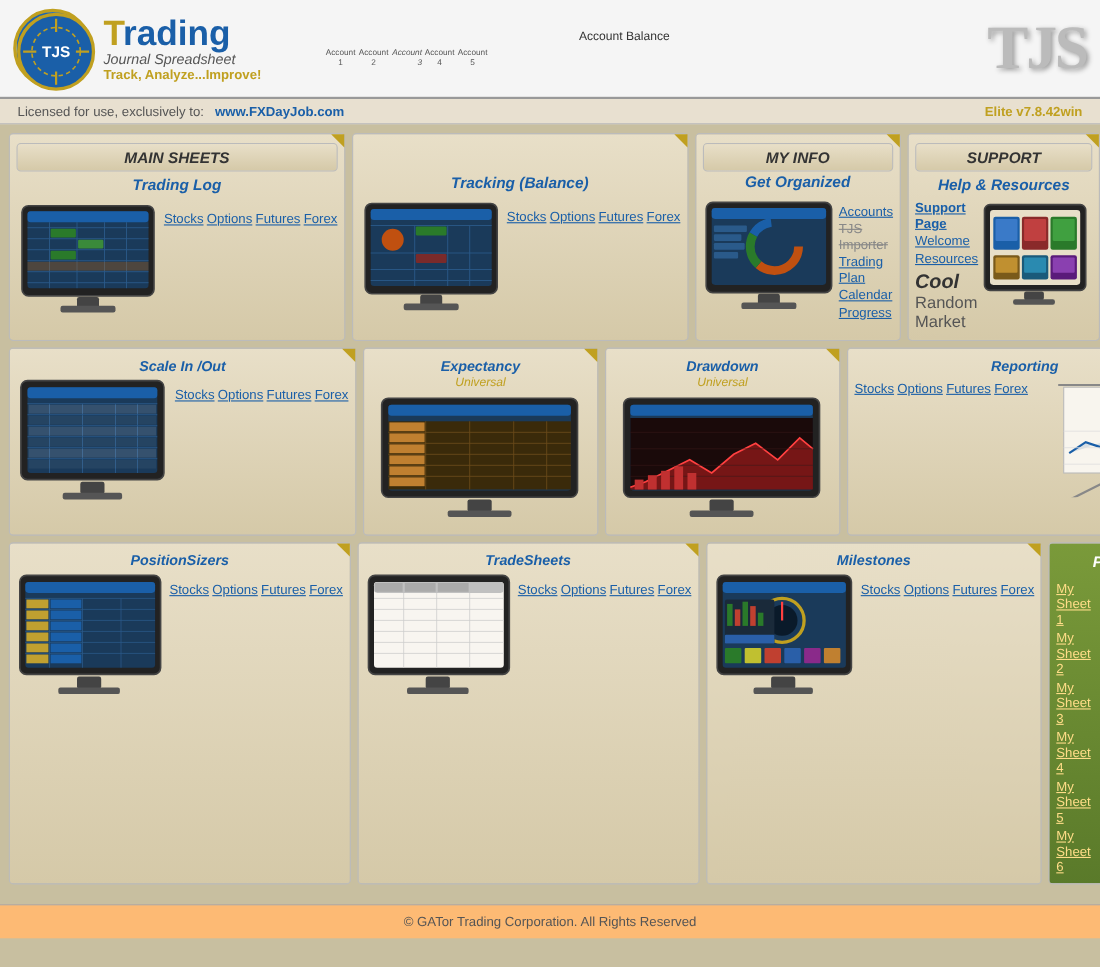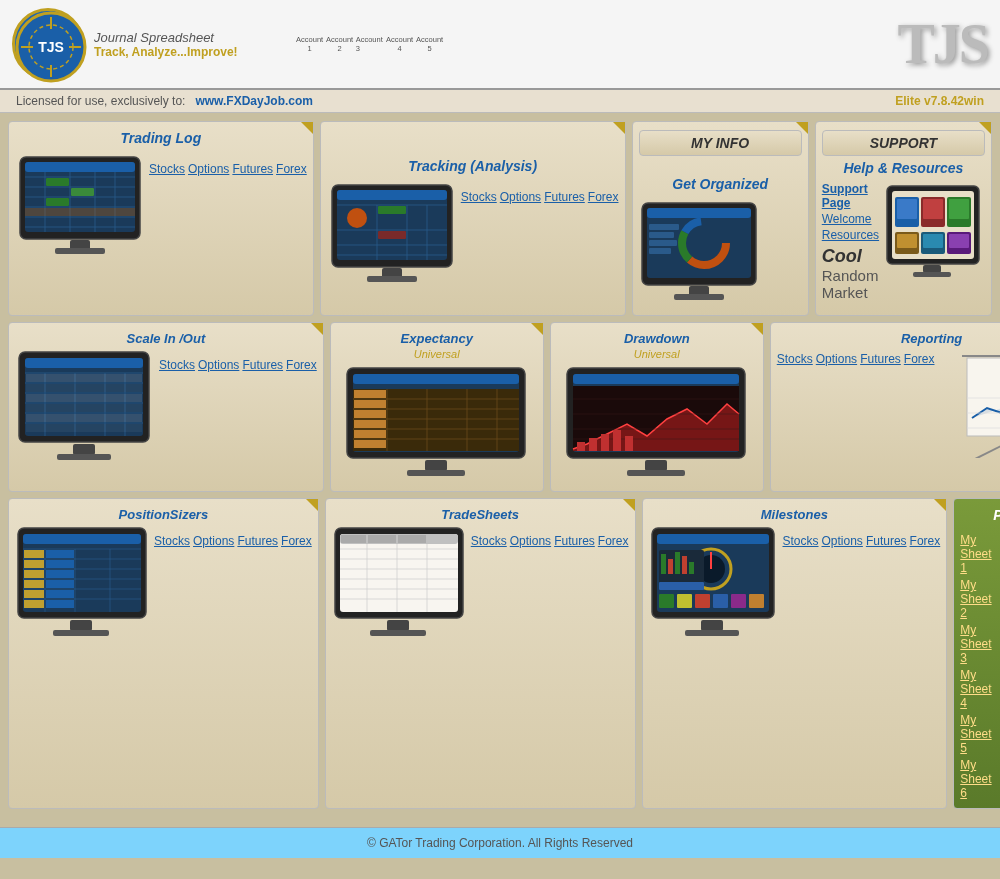--- a/index.html
+++ b/index.html
@@ -241,21 +241,21 @@
     }
     .personal-links a {
       font-size: 12px;
       color: #ffdd88;
       text-decoration: underline;
       cursor: pointer;
     }
 
     
     .footer {
-      background: #7dd3fc;
+      background: #fdba74;
       text-align: center;
       padding: 8px;
       font-size: 12px;
       color: #555;
       border-top: 1px solid #aaa;
       margin-top: 4px;
     }
 
     
     .additional-header {
@@ -304,30 +304,32 @@
         <circle cx="36" cy="36" r="22" fill="none" stroke="#c0a020" stroke-width="1.5" stroke-dasharray="4 3"></circle>
 
         <line x1="36" y1="6" x2="36" y2="18" stroke="#c0a020" stroke-width="2"></line>
         <line x1="36" y1="54" x2="36" y2="66" stroke="#c0a020" stroke-width="2"></line>
         <line x1="6" y1="36" x2="18" y2="36" stroke="#c0a020" stroke-width="2"></line>
         <line x1="54" y1="36" x2="66" y2="36" stroke="#c0a020" stroke-width="2"></line>
         <text x="36" y="41" text-anchor="middle" fill="#fff" font-size="14" font-weight="bold" font-family="Arial">TJS</text>
       </svg>
     </div>
     <div class="logo-text">
+      <h1><span>T</span>rading</h1>
       <div class="subtitle">Journal Spreadsheet</div>
       <div class="tagline">Track, Analyze...Improve!</div>
     </div>
   </div>
 
   <div class="chart-area">
+    <div class="chart-title">Account Balance</div>
     <div style="display:flex;gap:2px;margin-left:38px;font-size:7.5px;color:#555;">
       <span style="width:28px;text-align:center;">Account 1</span>
       <span style="width:28px;text-align:center;">Account 2</span>
-      <span style="width:28px;text-align:left;">Account 3</span>
+      <span style="width:28px;text-align:right;font-style:italic;">Account 3</span>
       <span style="width:28px;text-align:center;">Account 4</span>
       <span style="width:28px;text-align:center;">Account 5</span>
     </div>
   </div>
 
   <div class="tjs-logo" style="font-size:56px;font-weight:bold;color:#bbb;letter-spacing:-2px;font-family:Georgia,serif;text-shadow:2px 2px 5px #999;">TJS</div>
 </div>
 
 <div class="license-bar">
   <div>
@@ -336,20 +338,23 @@
     <a>www.FXDayJob.com</a>
   </div>
   <div class="version">Elite v7.8.42win</div>
 </div>
 
 <div class="main-content">
 
   <div style="display:grid;grid-template-columns:1fr 1fr 1fr 1fr;gap:6px;margin-bottom:6px;">
 
     <div class="panel">
+      <div class="section-header" style="margin-bottom:4px;font-size:14px;">
+        <span>MAIN SHEETS</span>
+      </div>
       <div class="panel-title">Trading Log</div>
       <div class="panel-inner">
 
         <div style="flex-shrink:0;">
           <svg width="130" height="105" viewBox="0 0 130 105">
 
             <rect x="55" y="88" width="20" height="10" fill="#444" rx="2"></rect>
             <rect x="40" y="96" width="50" height="6" fill="#555" rx="2"></rect>
 
             <rect x="5" y="5" width="120" height="82" rx="6" fill="#222" stroke="#444" stroke-width="1.5"></rect>
@@ -381,21 +386,21 @@
           <a>Stocks</a>
           <a>Options</a>
           <a>Futures</a>
           <a>Forex</a>
         </div>
       </div>
     </div>
 
     <div class="panel">
       <div style="height:28px;"></div>
-      <div class="panel-title">Tracking (Analysis)</div>
+      <div class="panel-title">Tracking (Balance)</div>
       <div class="panel-inner">
         <div style="flex-shrink:0;">
           <svg width="130" height="105" viewBox="0 0 130 105">
             <rect x="55" y="88" width="20" height="10" fill="#444" rx="2"></rect>
             <rect x="40" y="96" width="50" height="6" fill="#555" rx="2"></rect>
             <rect x="5" y="5" width="120" height="82" rx="6" fill="#222" stroke="#444" stroke-width="1.5"></rect>
             <rect x="10" y="10" width="110" height="70" rx="3" fill="#1a3a5a"></rect>
             <rect x="10" y="10" width="110" height="10" rx="3" fill="#1a5fa8"></rect>
 
             <circle cx="30" cy="38" r="10" fill="#c05010"></circle>
@@ -413,21 +418,21 @@
         <div class="panel-links">
           <a>Stocks</a>
           <a>Options</a>
           <a>Futures</a>
           <a>Forex</a>
         </div>
       </div>
     </div>
 
     <div class="panel">
-      <div class="section-header" style="margin-bottom:20px;font-size:14px;">
+      <div class="section-header" style="margin-bottom:1px;font-size:14px;">
         <span>MY INFO</span>
       </div>
       <div class="panel-title">Get Organized</div>
       <div class="panel-inner">
         <div style="flex-shrink:0;">
           <svg width="120" height="105" viewBox="0 0 120 105">
             <rect x="50" y="88" width="20" height="10" fill="#444" rx="2"></rect>
             <rect x="35" y="96" width="50" height="6" fill="#555" rx="2"></rect>
             <rect x="3" y="5" width="114" height="82" rx="6" fill="#222" stroke="#444" stroke-width="1.5"></rect>
             <rect x="8" y="10" width="104" height="70" rx="3" fill="#1a3a5a"></rect>
@@ -435,20 +440,27 @@
 
             <circle cx="65" cy="45" r="22" fill="none" stroke="#c05010" stroke-width="8" stroke-dasharray="50 100"></circle>
             <circle cx="65" cy="45" r="22" fill="none" stroke="#2a7a2a" stroke-width="8" stroke-dasharray="30 120" stroke-dashoffset="-50"></circle>
             <circle cx="65" cy="45" r="22" fill="none" stroke="#1a5fa8" stroke-width="8" stroke-dasharray="20 130" stroke-dashoffset="-80"></circle>
 
             <rect x="10" y="26" width="30" height="6" fill="#2a5a8a" rx="1"></rect>
             <rect x="10" y="34" width="25" height="6" fill="#2a5a8a" rx="1"></rect>
             <rect x="10" y="42" width="28" height="6" fill="#2a5a8a" rx="1"></rect>
             <rect x="10" y="50" width="22" height="6" fill="#2a5a8a" rx="1"></rect>
           </svg>
+        </div>
+        <div class="my-info-links">
+          <a>Accounts</a>
+          <a class="disabled" style="color:#888;text-decoration:line-through;">TJS Importer</a>
+          <a>Trading Plan</a>
+          <a>Calendar</a>
+          <a>Progress</a>
         </div>
       </div>
     </div>
 
     <div class="panel">
       <div class="section-header" style="margin-bottom:4px;font-size:14px;">
         <span>SUPPORT</span>
       </div>
       <div class="panel-title">Help &amp; Resources</div>
       <div class="panel-inner">

